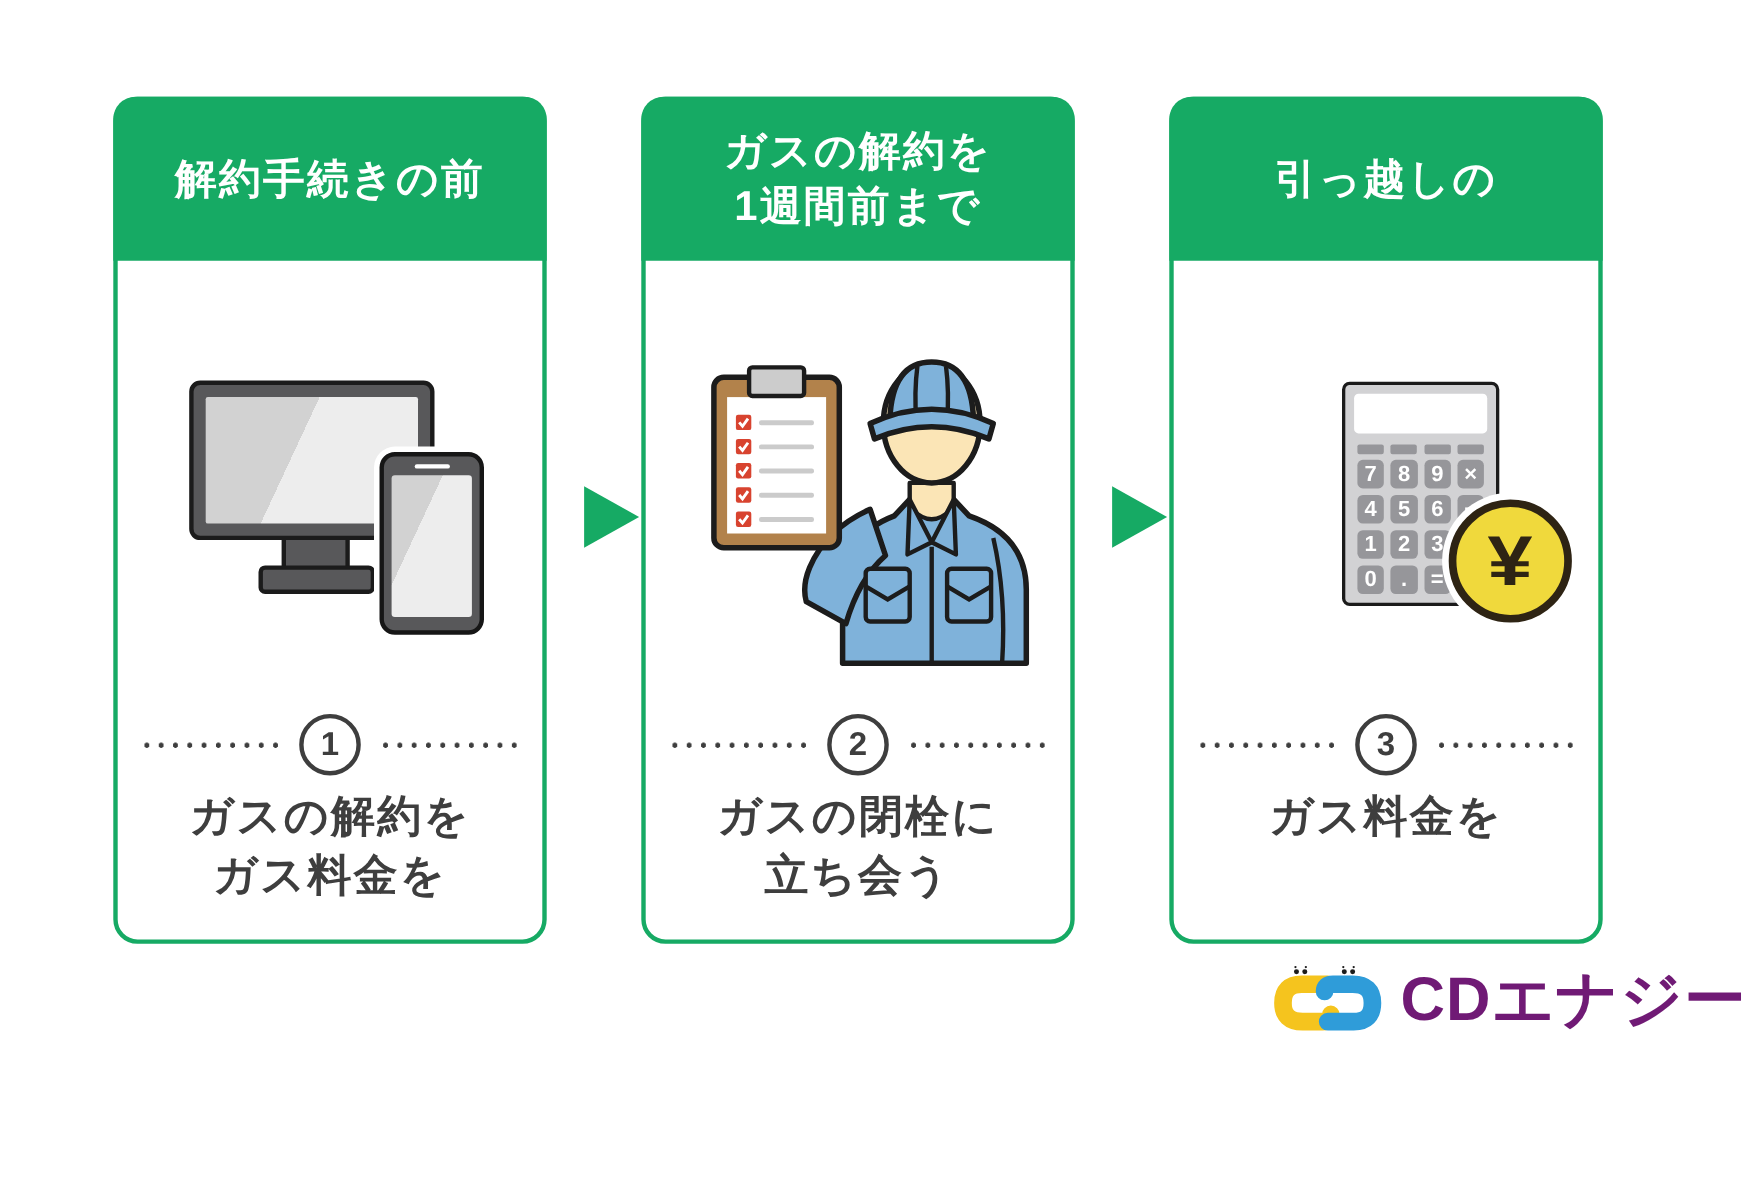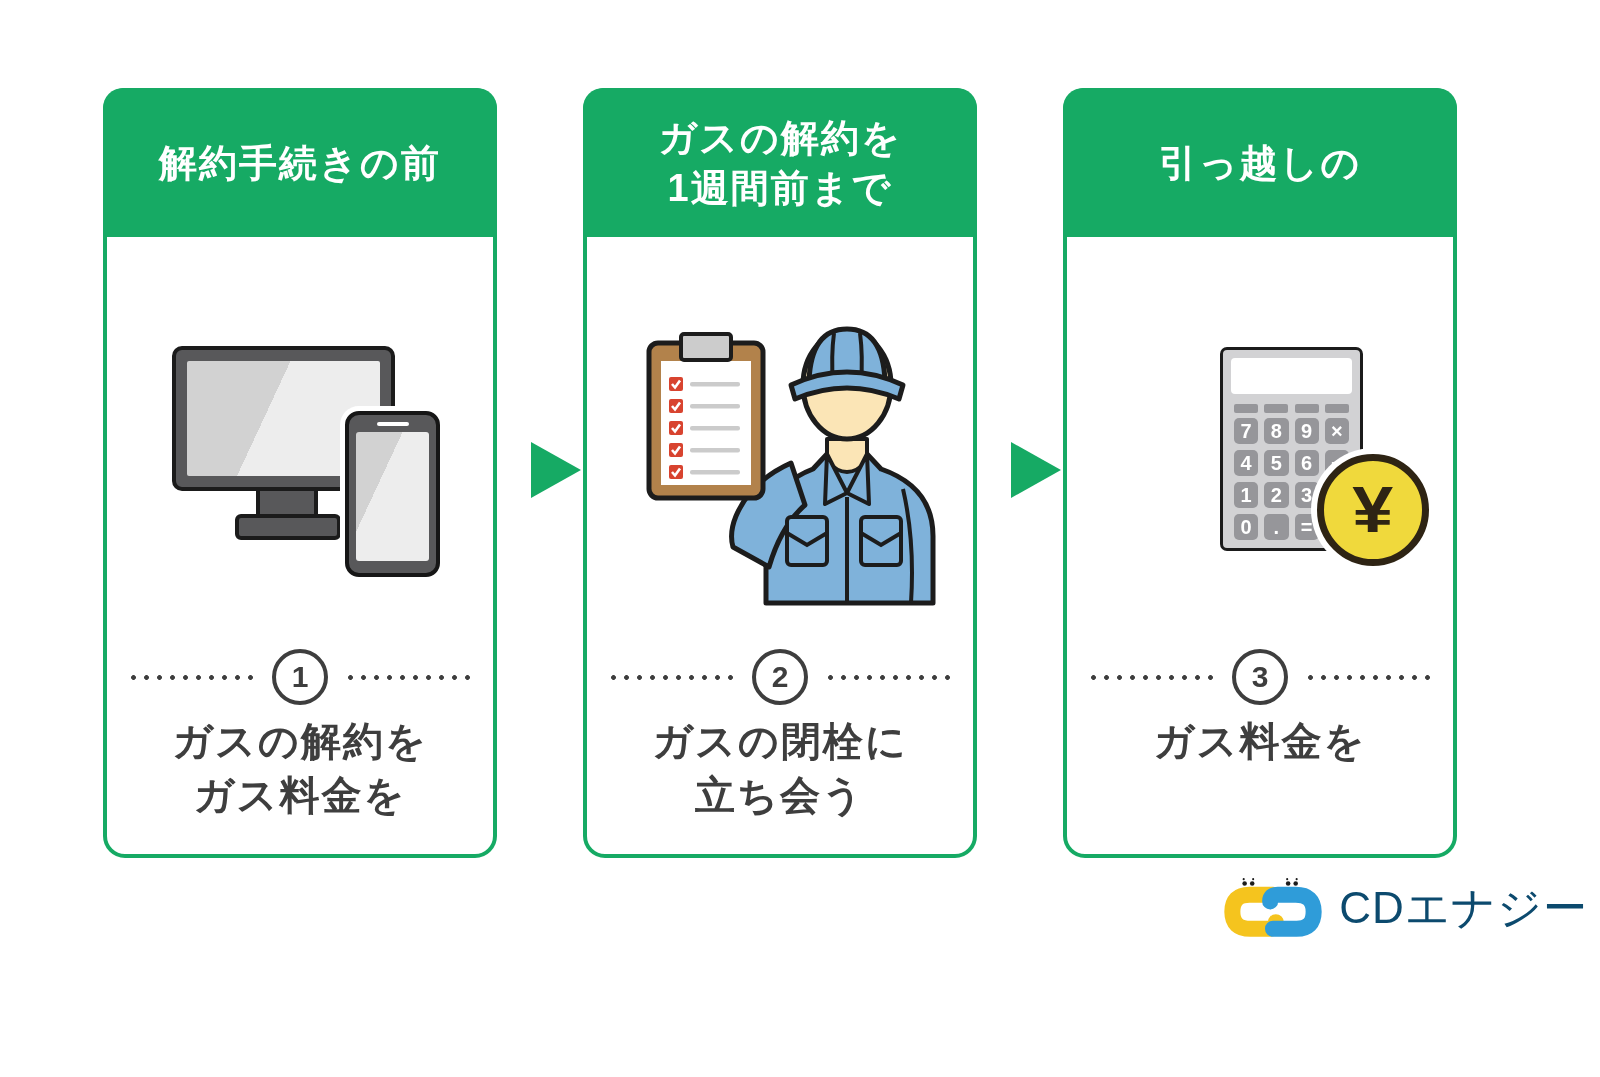--- a/index.html
+++ b/index.html
@@ -68,21 +68,21 @@
   .coin .yen{font-size:64px;font-weight:900;color:#2E2414;transform:scaleX(1.15);}
 
   
   .flow-arrow{position:absolute;top:442px;width:0;height:0;
         border-top:28px solid transparent;border-bottom:28px solid transparent;
         border-left:50px solid #16AA64;}
   .arrow1{left:531px}.arrow2{left:1011px}
 
   
   .logo{position:absolute;right:12px;bottom:9px;display:flex;align-items:center;gap:14px;}
-  .logo-text{font-size:44px;font-weight:400;color:#0c4a6e;letter-spacing:1px;line-height:1;}
+  .logo-text{font-size:56px;font-weight:700;color:#701a75;letter-spacing:1px;line-height:1;}
 </style>
 </head>
 <body>
 
 <div class="canvas">
 
   <section class="card card1">
     <header class="card-header">
       <span>解約手続きの前</span>
       <span></span>

